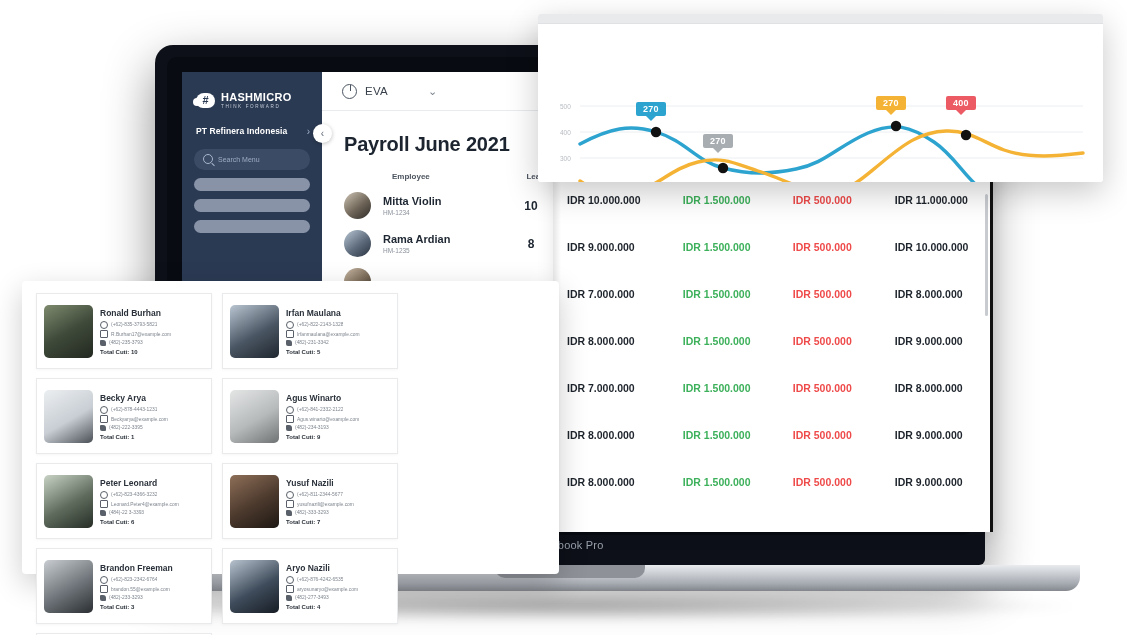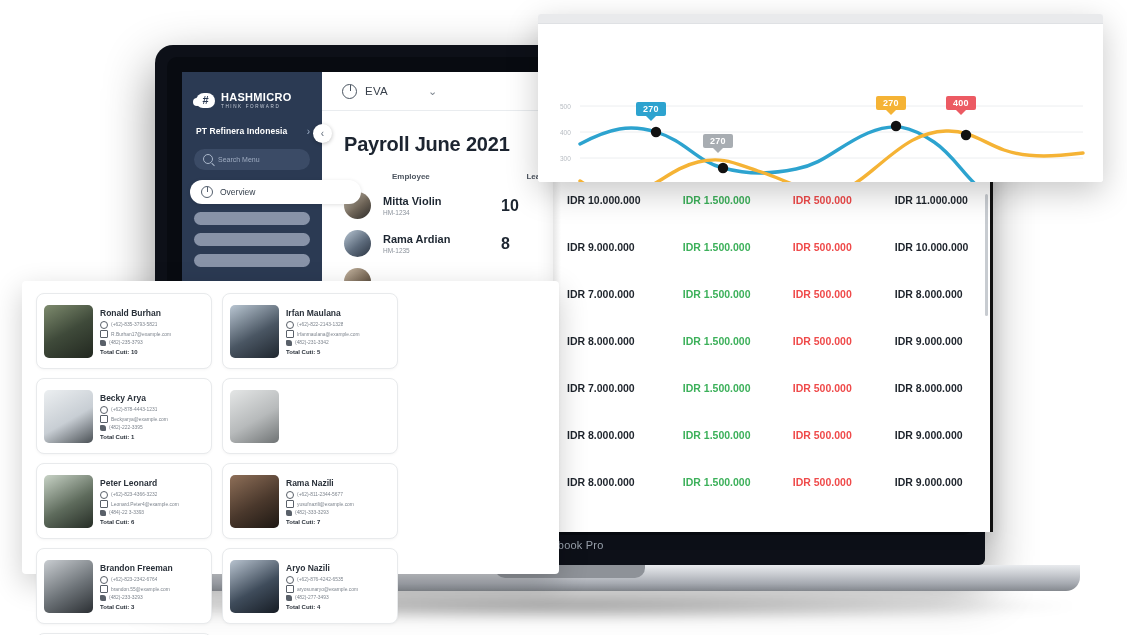--- a/index.html
+++ b/index.html
@@ -109,21 +109,21 @@
   .emp-head .c1{width:118px;}
   .emp-head .c2{width:60px;text-align:center;}
   .emp-row{display:flex;align-items:center;margin:11px 0 0 22px;}
   .avatar{width:27px;height:27px;border-radius:50%;flex-shrink:0;margin-right:12px;}
   .a1{background:linear-gradient(140deg,#cfc6b6,#6f6558 55%,#2c2a28);}
   .a2{background:linear-gradient(140deg,#b9c7d4,#5d6b7c 55%,#2a3340);}
   .a3{background:linear-gradient(140deg,#cbbba7,#7a6a58 55%,#332b24);}
   .emp-name{font-size:11px;font-weight:bold;color:#1d2631;line-height:1.15;}
   .emp-id{font-size:6.5px;color:#8b929b;margin-top:2px;}
   .emp-col{width:118px;}
-  .emp-leaves{width:60px;font-size:16px;font-weight:bold;color:#1d2631;}
+  .emp-leaves{width:60px;text-align:center;font-size:12px;font-weight:bold;color:#1d2631;}
 
   
   .table-panel{
     position:absolute;left:553px;top:150px;width:440px;height:382px;
     background:#fff;overflow:hidden;
     box-shadow:0 3px 16px rgba(0,0,0,.10);
   }
   .tbl-head{
     display:flex;height:22px;align-items:flex-end;padding-bottom:3px;
     background:linear-gradient(180deg,#fbfbfc,#f1f2f4);
@@ -167,21 +167,21 @@
 
   
   .cards-panel{
     position:absolute;left:22px;top:281px;width:537px;height:281px;
     background:#fff;border-radius:4px;
     box-shadow:0 10px 30px rgba(0,0,0,.20);
     padding:12px 0 0 0;
   }
   .cards-grid{display:flex;flex-wrap:wrap;gap:9px 10px;padding:0 14px;}
   .ecard{
-    width:160px;height:74px;border:1px solid #e8eaec;border-radius:8px;
+    width:160px;height:74px;border:1px solid #e8eaec;border-radius:0;
     background:#fff;display:flex;align-items:center;padding:0 7px;gap:7px;
     box-shadow:0 1px 3px rgba(0,0,0,.04);
   }
   .ephoto{width:49px;height:53px;border-radius:5px;flex-shrink:0;}
   .p1{background:linear-gradient(150deg,#7e8b6e,#3f4a3a 50%,#222820);}
   .p2{background:linear-gradient(150deg,#b9c6d2,#4a5663 55%,#1f262e);}
   .p3{background:linear-gradient(150deg,#eceff1,#c8ced4 55%,#4a5055);}
   .p4{background:linear-gradient(150deg,#e4e6e6,#b7babb 55%,#6f7374);}
   .p5{background:linear-gradient(150deg,#c8d3c6,#5e6b5c 55%,#262d26);}
   .p6{background:linear-gradient(150deg,#8e6f58,#4a382c 55%,#1e1813);}
@@ -221,24 +221,20 @@
               <div class="org">
                 <span class="org-name">PT Refinera Indonesia</span>
                 <span class="org-chev">›</span>
               </div>
 
               <div class="search">
                 <span class="search-ico"></span>
                 <span class="search-ph">Search Menu</span>
               </div>
 
-              <div class="navitem-active">
-                <span class="pie-ico"></span>
-                <span class="navitem-label">Overview</span>
-              </div>
 
               <div class="navbar-ph"></div>
               <div class="navbar-ph"></div>
               <div class="navbar-ph"></div>
               <div class="sb-scroll"></div>
             </div>
 
             <div class="collapse-btn">‹</div>
 
             <div class="content">
@@ -450,20 +446,36 @@
           <div class="eline">
               <span class="eico ico-phone"></span>
               <span class="etxt">(482)-222-3395</span>
             </div>
           <div class="ecuti">Total Cuti: 1</div>
         </div>
       </div>
 
       <div class="ecard">
         <div class="ephoto p4"></div>
+        <div class="einfo">
+          <div class="ename">Agus Winarto</div>
+          <div class="eline">
+              <span class="eico ico-wa"></span>
+              <span class="etxt">(+62)-841-2332-2122</span>
+            </div>
+          <div class="eline">
+              <span class="eico ico-mail"></span>
+              <span class="etxt">Agus.winarto@example.com</span>
+            </div>
+          <div class="eline">
+              <span class="eico ico-phone"></span>
+              <span class="etxt">(482)-234-3193</span>
+            </div>
+          <div class="ecuti">Total Cuti: 9</div>
+        </div>
       </div>
 
       <div class="ecard">
         <div class="ephoto p5"></div>
         <div class="einfo">
           <div class="ename">Peter Leonard</div>
           <div class="eline">
               <span class="eico ico-wa"></span>
               <span class="etxt">(+62)-823-4366-3232</span>
             </div>
@@ -475,21 +487,21 @@
               <span class="eico ico-phone"></span>
               <span class="etxt">(484)-22 3-3393</span>
             </div>
           <div class="ecuti">Total Cuti: 6</div>
         </div>
       </div>
 
       <div class="ecard">
         <div class="ephoto p6"></div>
         <div class="einfo">
-          <div class="ename">Rama Nazili</div>
+          <div class="ename">Yusuf Nazili</div>
           <div class="eline">
               <span class="eico ico-wa"></span>
               <span class="etxt">(+62)-811-2344-5677</span>
             </div>
           <div class="eline">
               <span class="eico ico-mail"></span>
               <span class="etxt">yusufnazili@example.com</span>
             </div>
           <div class="eline">
               <span class="eico ico-phone"></span>

